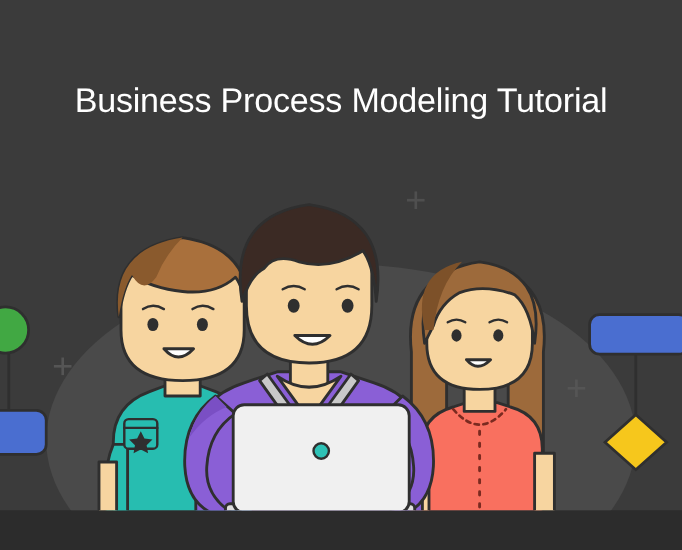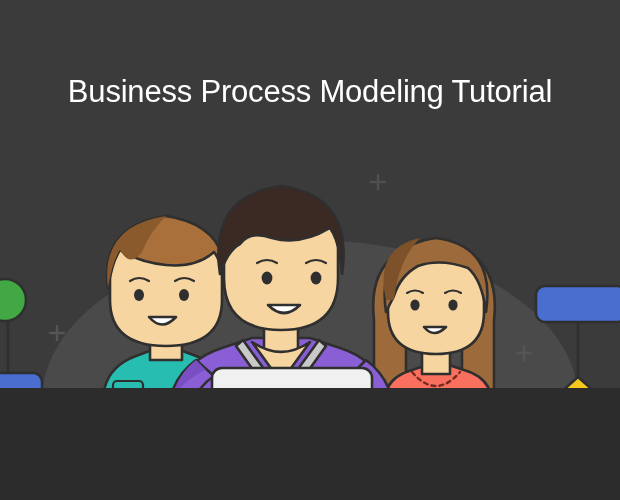--- a/index.html
+++ b/index.html
@@ -6,21 +6,21 @@
     margin: 0;
     padding: 0;
     background: #2c2c2c;
   }
   body {
     font-family: "Liberation Sans", sans-serif;
   }
   #stage {
     position: relative;
     width: 620px;
-    height: 388px;
+    height: 464px;
     overflow: hidden;
     background: #3b3b3b;
   }
   #stage svg.layer {
     position: absolute;
     left: 0;
     top: 0;
     width: 620px;
     height: 500px;
     display: block;

